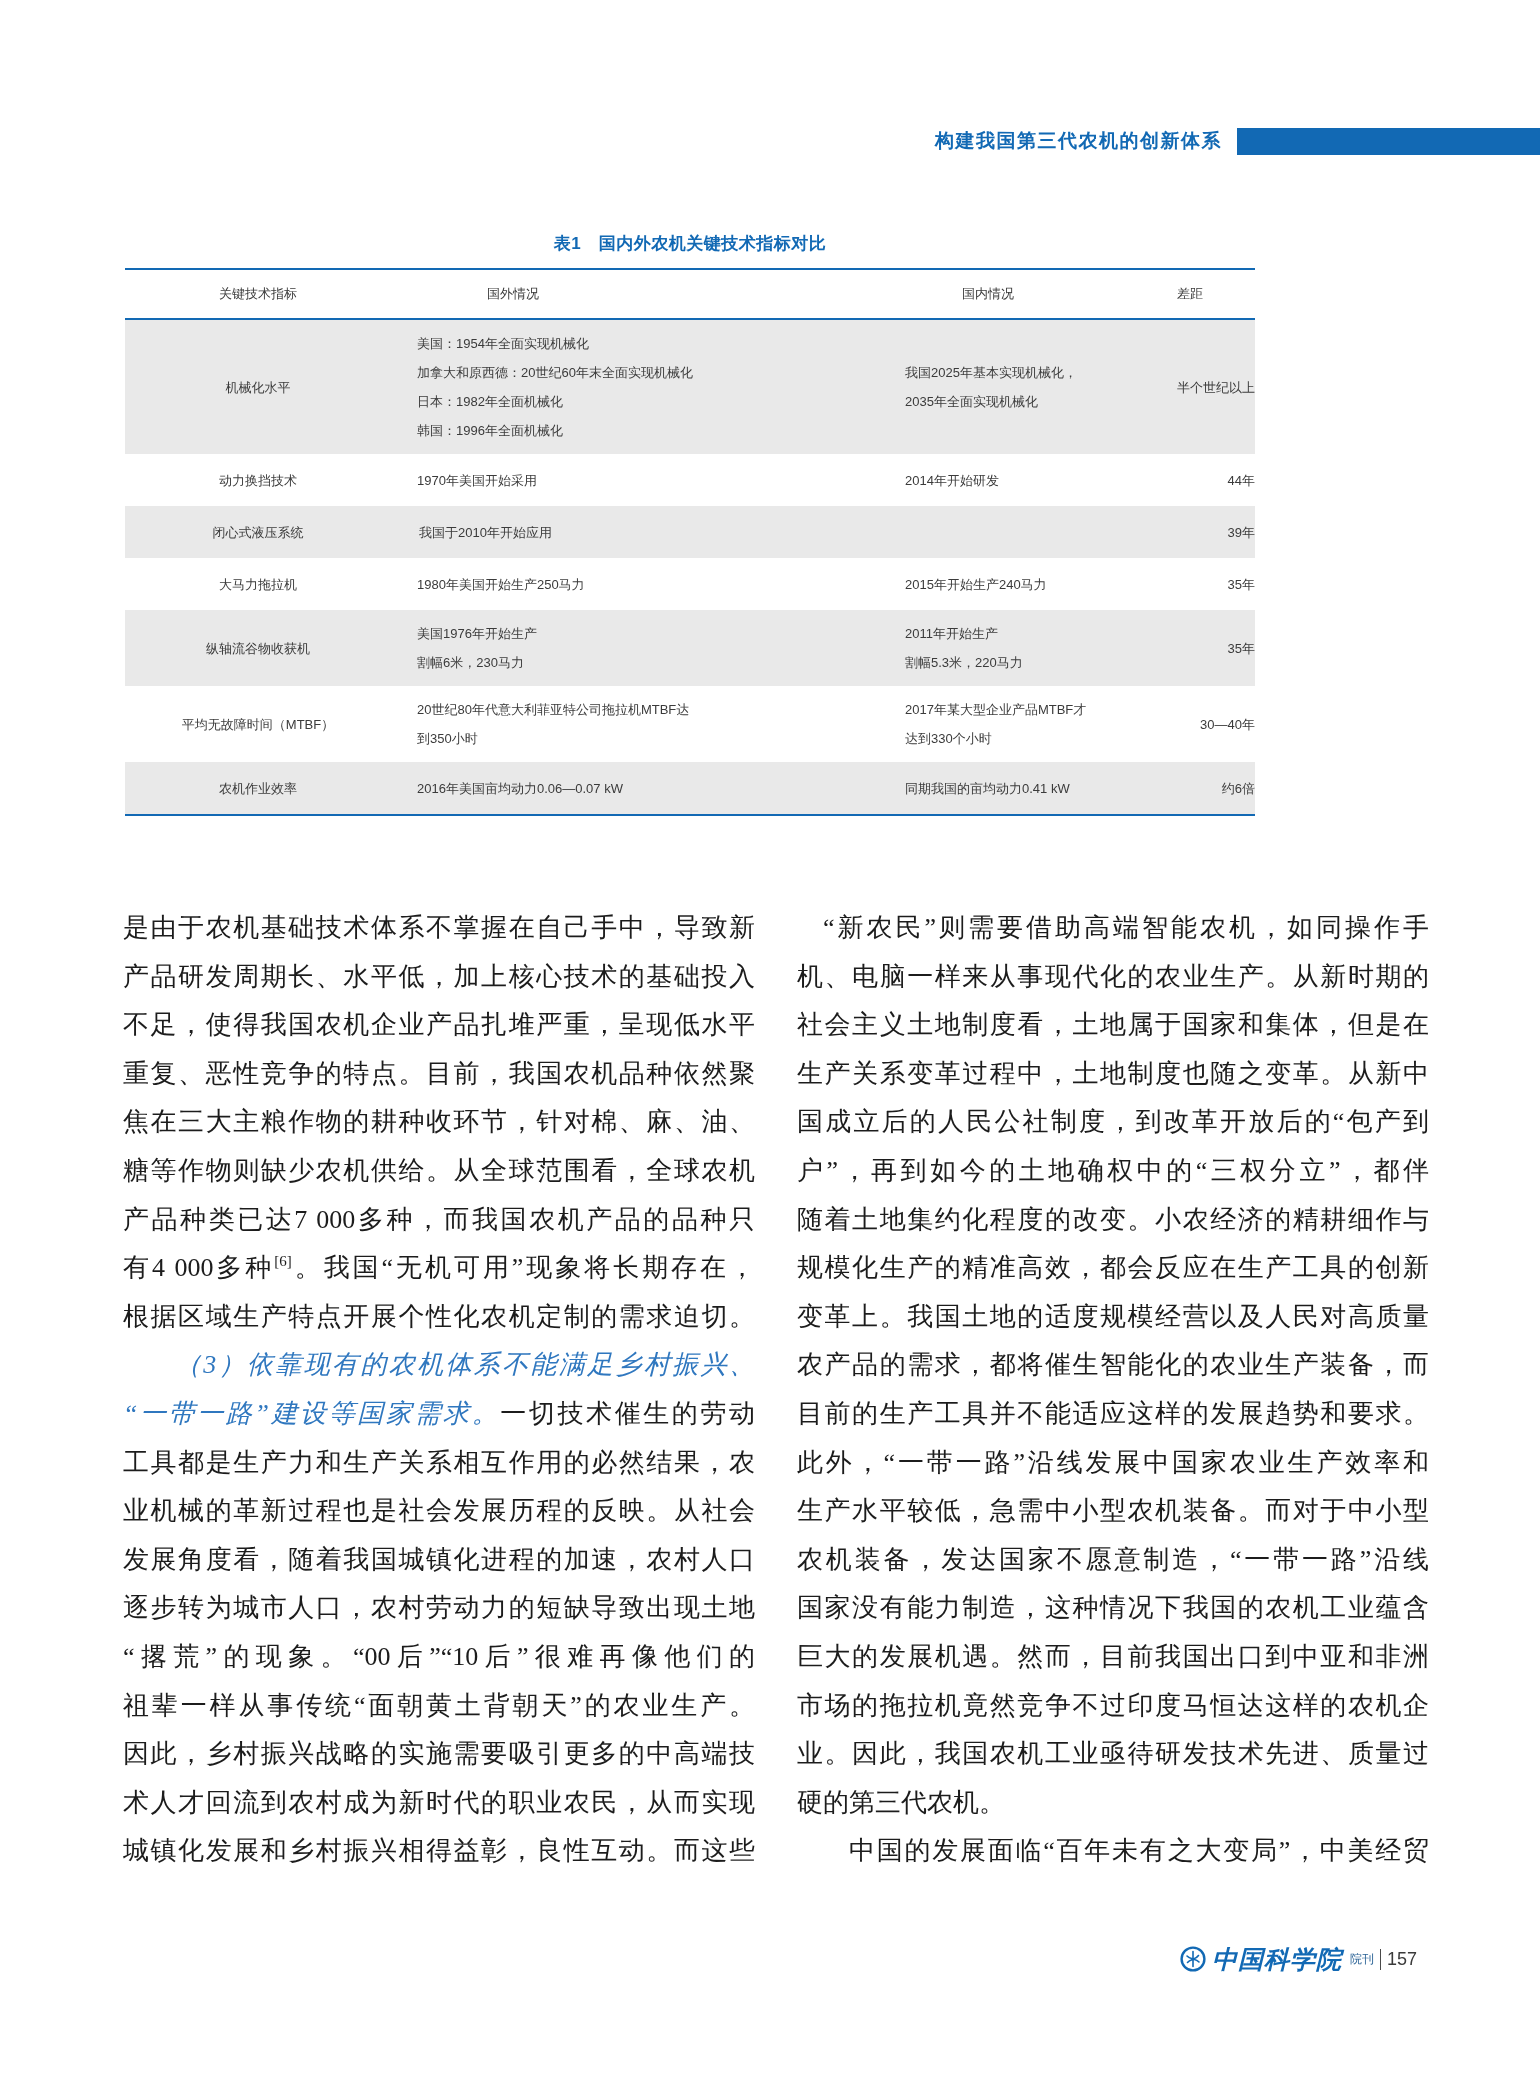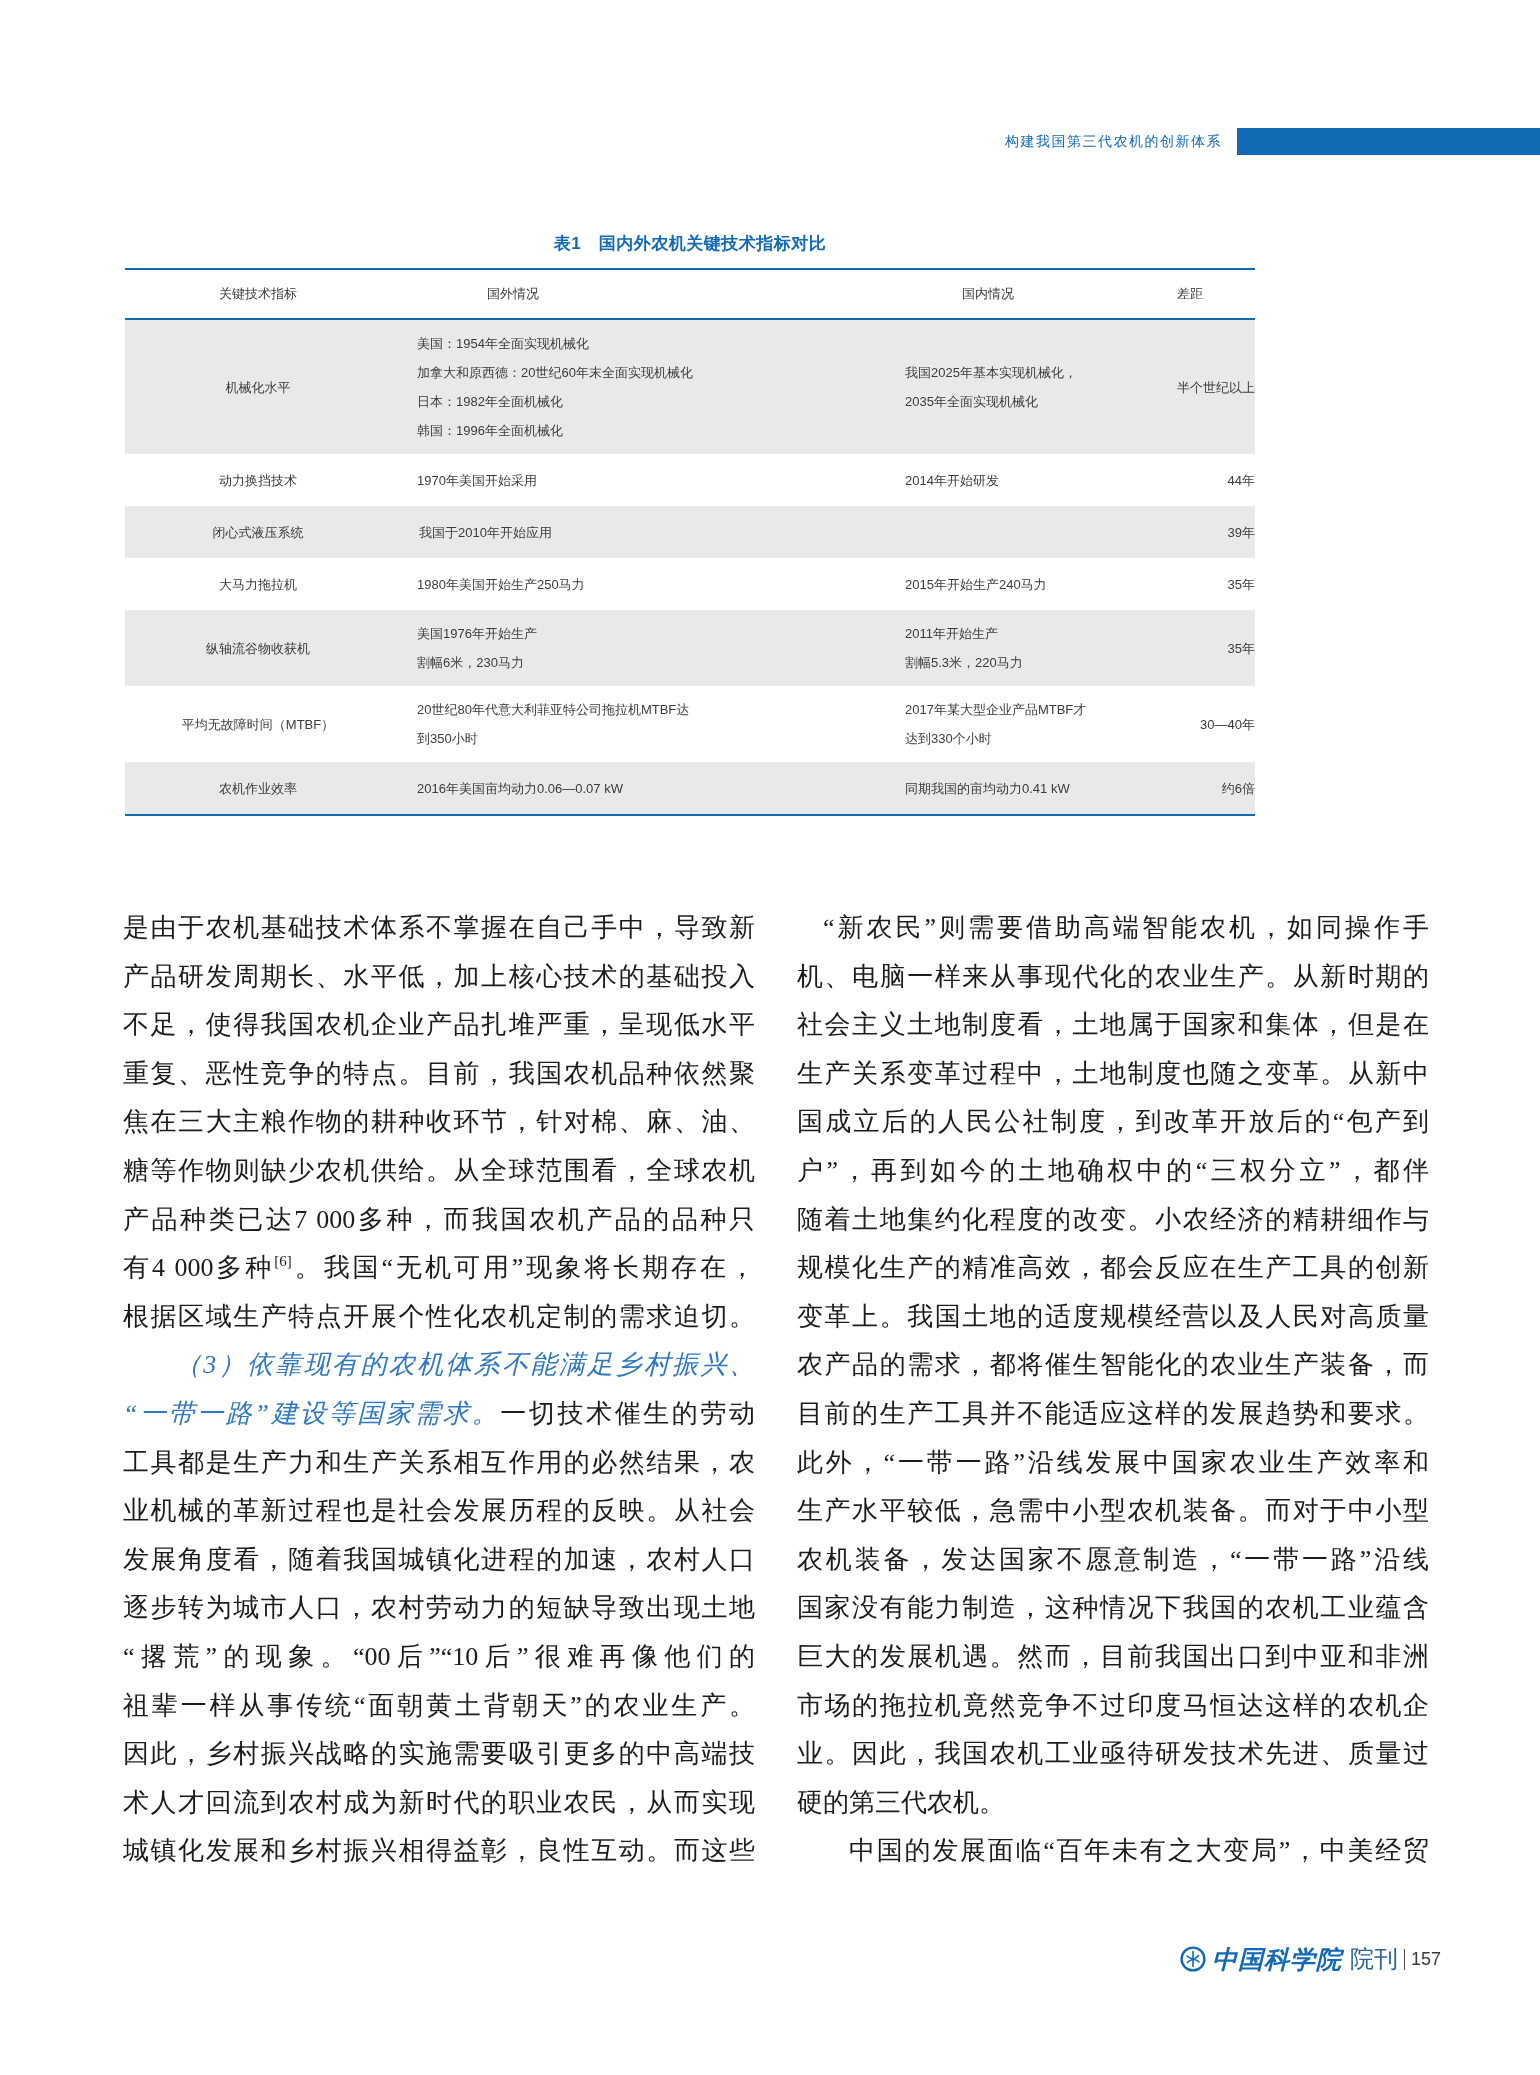--- a/index.html
+++ b/index.html
@@ -2,21 +2,21 @@
 <html style="--accent: #1269b4; --kai: #2f77bf; --shade: #e9e9e9;"><head>
 <meta charset="utf-8">
 <style>
   :root { --accent:#1269b4; --kai:#2f77bf; --shade:#e9e9e9; }
   html,body { margin:0; padding:0; background:#ffffff; }
   .page { position:relative; width:1540px; height:2075px; background:#fff; overflow:hidden;
           font-family:"Liberation Sans", sans-serif; }
 
   
   .header-title { position:absolute; top:126px; right:318px; height:30px; line-height:30px;
-                  font-size:14px; font-weight:400; letter-spacing:1.5px; color:var(--accent); }
+                  font-size:19px; font-weight:700; letter-spacing:1.5px; color:var(--accent); }
   .header-bar { position:absolute; top:128px; left:1237px; width:303px; height:27px;
                 background:var(--accent); }
 
   
   .table-title { position:absolute; top:232px; left:125px; width:1130px; text-align:center;
                  font-size:17px; font-weight:700; color:var(--accent); letter-spacing:0.5px; }
   .tbl { position:absolute; top:268px; left:125px; width:1130px;
          border-top:2px solid var(--accent); border-bottom:2px solid var(--accent);
          font-size:13px; color:#3b3b3b; }
   .thead { display:flex; align-items:center; height:48px; border-bottom:2px solid var(--accent); }
@@ -40,21 +40,21 @@
            overflow:hidden; }
   .bline.nofill { text-align-last:left; }
   .bline sup { font-size:15px; line-height:0; }
   .kai { color:var(--kai); font-style:italic; font-weight:400; }
 
   
   .footer { position:absolute; top:1941px; left:1180px; height:36px; display:flex; align-items:center; }
   .cas-logo { width:26px; height:26px; flex:0 0 auto; }
   .logo-text { font-family:"Liberation Serif", serif; font-style:italic; font-weight:700;
                font-size:25px; color:var(--accent); margin:0 8px 0 6px; letter-spacing:1px; }
-  .journal { font-size:24px; color:#2b6396; }
+  .journal { font-size:12px; color:#2b6396; }
   .fdiv { width:1px; height:21px; background:#4a4a4a; margin:0 6px; }
   .pagenum { font-size:18px; color:#3a3a3a; }
 </style>
 </head>
 <body>
 
 <div class="page">
 
   <div class="header-title">构建我国第三代农机的创新体系</div>
   <div class="header-bar"></div>

